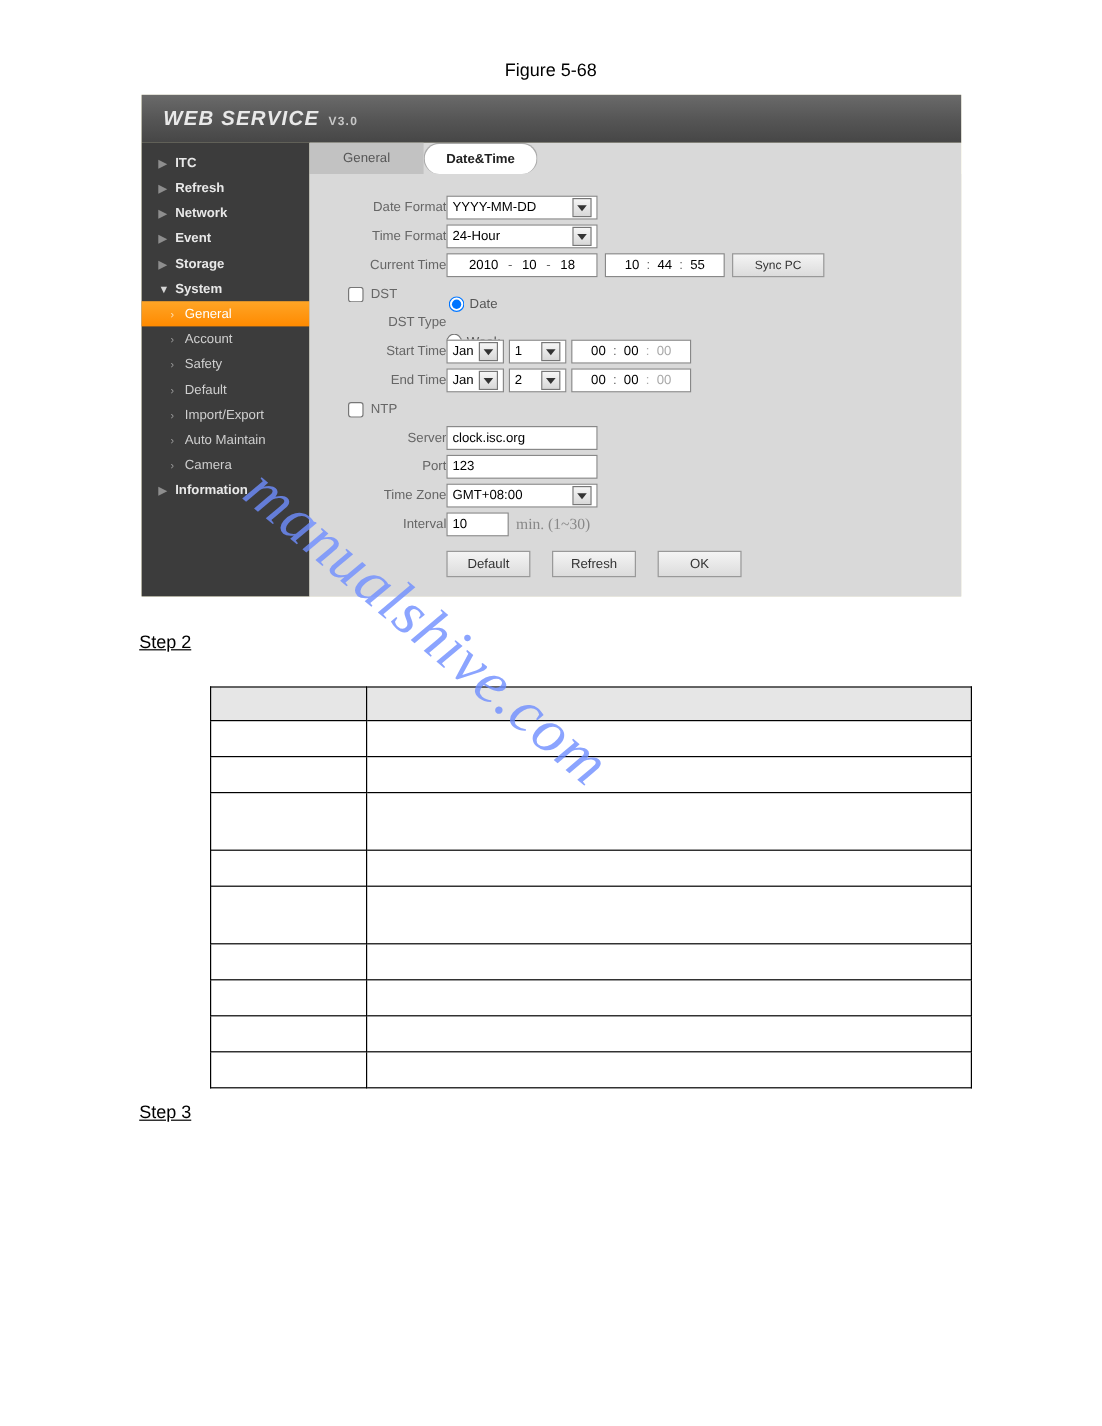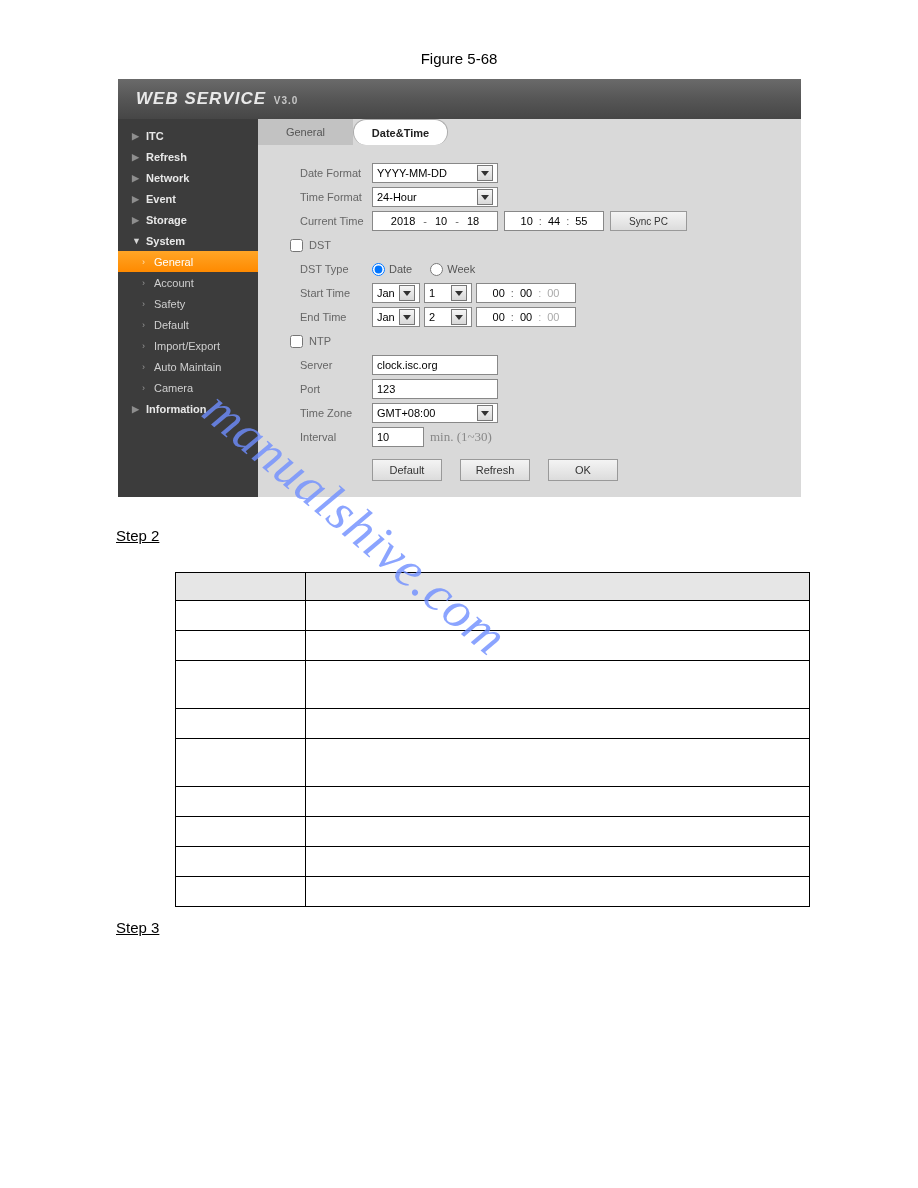--- a/index.html
+++ b/index.html
@@ -37,21 +37,21 @@
   .content { flex: 1; background: #d9d9d9; }
   .tabs { display: flex; height: 26px; }
   .tab {
     width: 95px; display: flex; align-items: center; justify-content: center;
     font-size: 11px; color: #555; background: #c2c2c2; cursor: pointer;
   }
   .tab.active { background: #fff; color: #222; font-weight: bold; border-top: 1px solid #aaa; border-left: 1px solid #aaa; border-right: 1px solid #aaa; border-radius: 13px;}
   .panel { padding: 16px 0 16px 24px; background: #d9d9d9; }
   .row { display: flex; align-items: center; height: 24px; margin-bottom: 0; }
   .row .label { width: 90px; font-size: 11px; color: #666; }
-  .row .label.indent { padding-left: 18px; }
+  .row .label.indent { padding-left: 18px; text-align: right; }
   .row .label.check { display:flex; align-items:center; gap:6px; padding-left:8px; }
   .row .label.check input { margin: 0; }
   .select-like {
     height: 20px; border: 1px solid #888; background: #fff; display: inline-flex;
     align-items: center; font-size: 11px; padding: 0 4px; position: relative;
   }
   .select-like .sel-text { flex: 1; }
   .select-like .dd {
     width: 16px; height: 16px; border: 1px solid #777; background: linear-gradient(#f6f6f6,#d8d8d8);
     display: flex; align-items: center; justify-content: center; margin-left: 4px;
@@ -67,21 +67,21 @@
   .date-box span.sep { color:#666; }
   .time-box { width: 100px; justify-content:center; gap:6px;}
   .time-box .sep { color:#666; }
   .time-box .dis { color:#aaa; }
   .btn {
     height: 22px; border: 1px solid #999; background: linear-gradient(#f4f4f4,#dcdcdc);
     font-size: 11px; color: #333; display:inline-flex; align-items:center; justify-content:center;
     cursor:pointer; padding: 0 10px; min-width: 70px;
   }
   .btn.small { min-width: 56px; height:20px; font-size:10px; padding:0 18px;}
-  .radio-row { display:flex; align-items:center; gap: 18px; font-size:11px; color:#555;}
+  .radio-row { display:flex; align-items:center; gap: 18px; font-size:11px; color:#555;flex-direction:column;}
   .radio-row label { display:flex; align-items:center; gap:4px;}
   .hint { font-size: 13px; color: #888; margin-left: 6px; font-family: Liberation Serif, serif; }
   .action-row { display:flex; gap:18px; margin-top:10px; margin-left: 90px;}
   
   .wm-wrap { position: relative; }
   .watermark {
     position: absolute; left: 230px; top: 300px; width: 600px; height: 600px;
     transform: rotate(40deg); color: #6e8dffcc; font-size: 52px; font-style: italic;
     pointer-events: none; z-index: 5; letter-spacing: 1px; font-family: Georgia, serif;
     transform-origin: 0 0;
@@ -191,21 +191,21 @@
               <div class="label indent">Time Format</div>
               <div class="select-like w120">
                 <span class="sel-text">24-Hour</span>
                 <span class="dd"></span>
               </div>
             </div>
 
             <div class="row">
               <div class="label indent">Current Time</div>
               <div class="txt date-box">
-                <span>2018</span>
+                <span>2010</span>
                   <span class="sep">-</span>
                 <span>10</span>
                   <span class="sep">-</span>
                 <span>18</span>
               </div>
               <div style="width:6px"></div>
               <div class="txt time-box">
                 <span>10</span>
                   <span class="sep">:</span>
                 <span>44</span>

